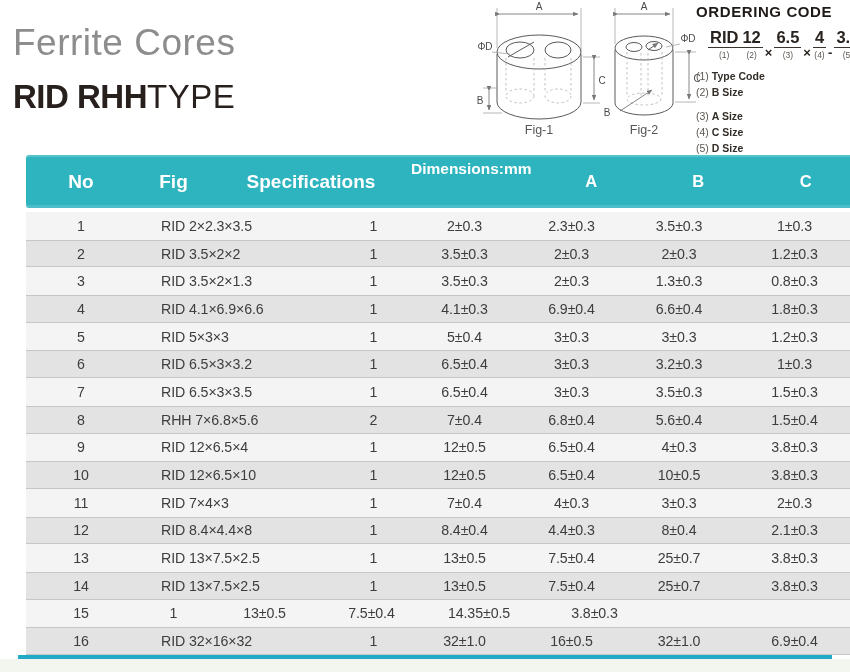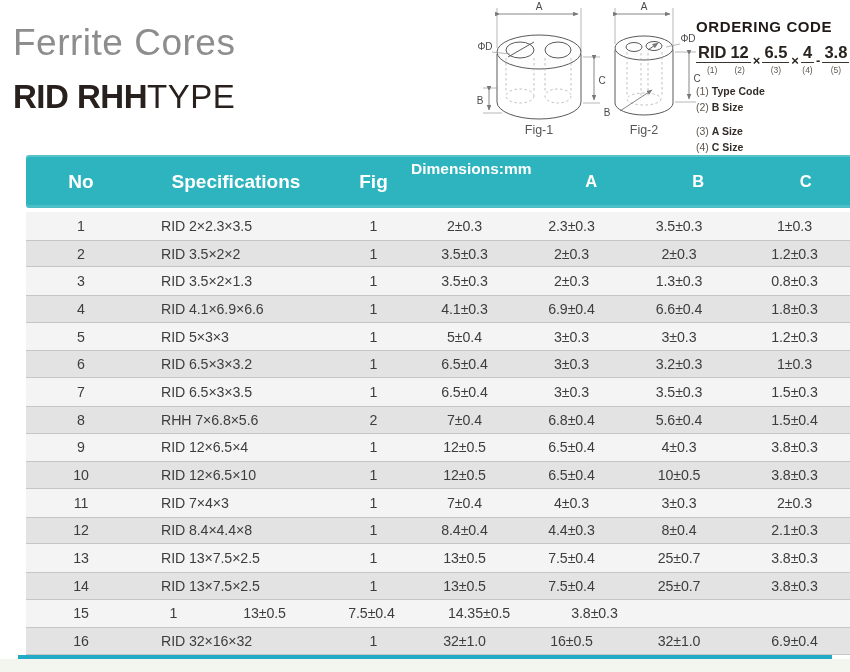--- a/index.html
+++ b/index.html
@@ -19,23 +19,23 @@
   svg { display:block; }
   .draw { stroke:#5a5a5a; stroke-width:1; fill:none; }
   .draw-fill { stroke:#5a5a5a; stroke-width:1; fill:#fdfdfd; }
   .hidden-line { stroke:#b0b0b0; stroke-width:0.8; fill:none; stroke-dasharray:2.5,2.5; }
   .dim { stroke:#787878; stroke-width:0.9; fill:none; }
   .ext { stroke:#9a9a9a; stroke-width:0.7; fill:none; }
   .dim-label { font-size:10px; fill:#4a4a4a; text-anchor:middle; font-family:"Liberation Sans",sans-serif; }
   .fig-label { font-size:12.5px; fill:#555555; text-anchor:middle; font-family:"Liberation Sans",sans-serif; }
 
   
-  .ordering { position:absolute; left:696px; top:18px; width:152px; color:#241f1c; }
+  .ordering { position:absolute; left:696px; top:3px; width:152px; color:#241f1c; }
   .oc-title { font-size:15px; font-weight:700; letter-spacing:0.6px; color:#1f1a17; }
-  .code-line { display:flex; align-items:center; margin-top:9px; }
+  .code-line { display:flex; align-items:flex-end; margin-top:9px;margin-left:12px; }
   .seg { display:flex; flex-direction:column; align-items:center; }
   .seg-text { font-size:16.5px; font-weight:700; color:#29231f; border-bottom:1.6px solid #3a342f;
               padding:0 2px 1px 2px; line-height:1.05; }
   .seg-label { font-size:8.5px; color:#5c5650; margin-top:2px; }
   .sep { font-size:13px; font-weight:600; color:#29231f; margin:2px 2px 0 2px; line-height:1.2; }
   .gap { width:7px; }
   .legend { display:flex; gap:12px; margin-top:10px;flex-direction:column; }
   .legend-col { display:flex; flex-direction:column; gap:4px; }
   .legend-item { font-size:10.5px; font-weight:700; color:#332d28; white-space:nowrap; }
   .legend-item .lnum { font-weight:400; color:#5c5650; margin-right:3px; }
@@ -212,22 +212,22 @@
         <div class="legend-item">
           <span class="lnum">(5)</span><span>D Size</span>
         </div>
       </div>
     </div>
   </div>
 
   <div class="dtable">
     <div class="thead">
       <div class="th-cell th-no">No</div>
+      <div class="th-cell th-fig">Fig</div>
       <div class="th-cell th-spec">Specifications</div>
-      <div class="th-cell th-fig">Fig</div>
       <div class="th-dims">
         <div class="dims-top">Dimensions:mm</div>
         <div class="dims-sep"></div>
         <div class="dims-bottom">
           <div class="dcell dc-a">A</div>
           <div class="dcell dc-b">B</div>
           <div class="dcell dc-c">C</div>
           <div class="dcell dc-d">ΦD</div>
         </div>
       </div>

